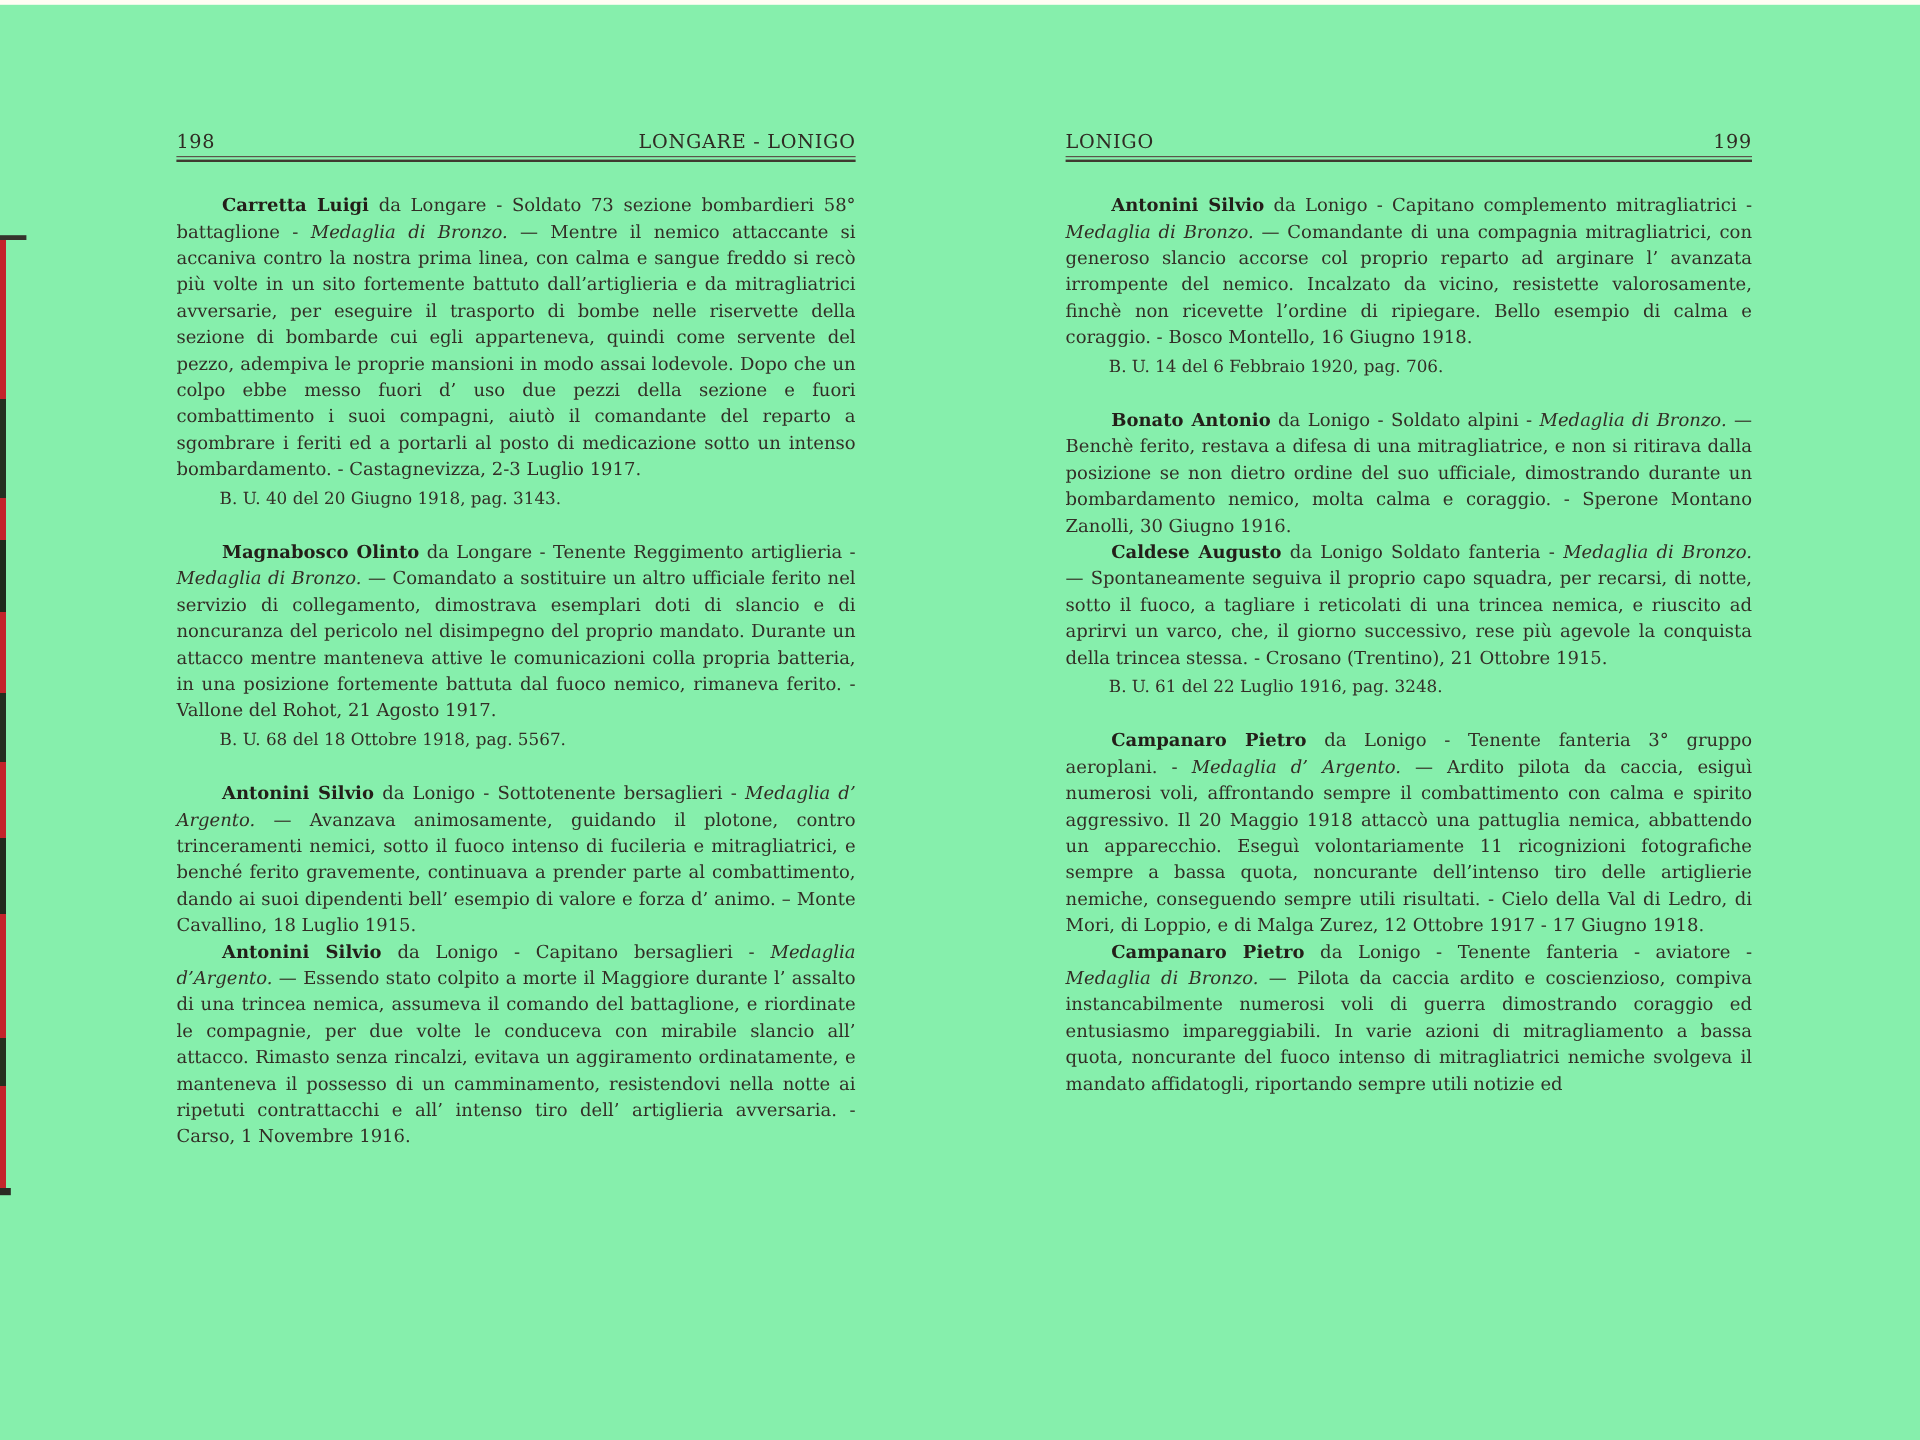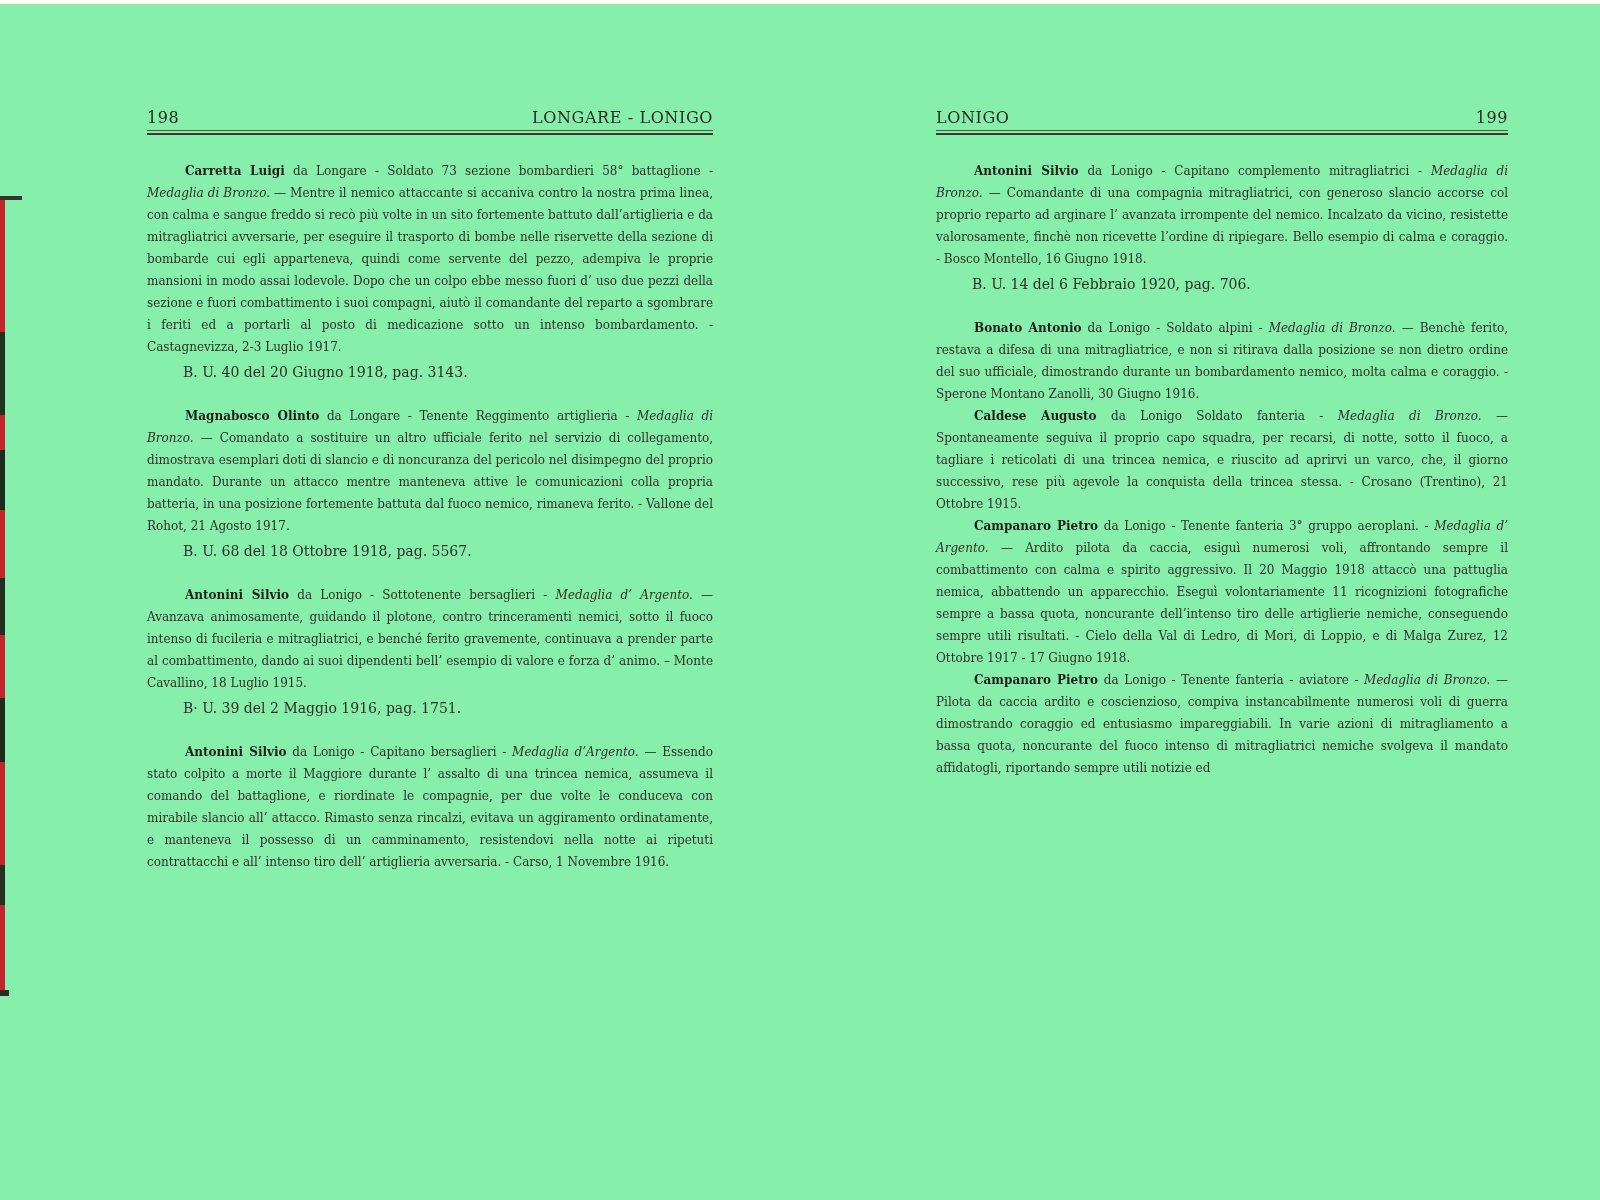--- a/index.html
+++ b/index.html
@@ -26,35 +26,35 @@
       #222a1e 62.9%,#222a1e 70.9%,
       #c4242b 70.9%,#c4242b 84.0%,
       #26301f 84.0%,#26301f 89.0%,
       #c4242b 89.0%,#c4242b 100%);
   }
   .tick-top{position:absolute;left:0;top:196px;width:22px;height:4px;background:#35332c;}
   .tick-bottom{position:absolute;left:0;top:990px;width:9px;height:6px;background:#2c2a24;}
 
   .page{position:absolute;top:108px;}
   .page-left{left:147px;width:566px;}
-  .page-right{left:936px;width:572px;}
+  .page-right{left:888px;width:572px;}
 
   .pagehead{
     display:flex;justify-content:space-between;align-items:baseline;
     font-size:16px;letter-spacing:0.6px;color:#2f2b23;
   }
   .headrule{
     margin-top:3px;height:2px;
     border-top:1px solid #5a554a;
     border-bottom:2px solid #3f3a30;
   }
   .entries{margin-top:25px;}
   .entry{
     margin:0;
-    font-size:12px;line-height:22px;
+    font-size:15px;line-height:22px;
     text-align:justify;text-indent:38px;
     color:#332e26;
   }
   .nm{font-weight:bold;color:#231f19;}
   .md{font-style:italic;}
   .bu{
     margin:5px 0 24px 36px;
     font-size:14px;line-height:18px;
     color:#332e26;
   }
@@ -76,41 +76,41 @@
     <div class="headrule"></div>
     <div class="entries">
 
       <p class="entry"><span class="nm">Carretta Luigi</span><span> da Longare - Soldato 73 sezione bombardieri 58° battaglione - </span><em class="md">Medaglia di Bronzo.</em><span> — Mentre il nemico attaccante si accaniva contro la nostra prima linea, con calma e sangue freddo si recò più volte in un sito fortemente battuto dall’artiglieria e da mitragliatrici avversarie, per eseguire il trasporto di bombe nelle riservette della sezione di bombarde cui egli apparteneva, quindi come servente del pezzo, adempiva le proprie mansioni in modo assai lodevole. Dopo che un colpo ebbe messo fuori d’ uso due pezzi della sezione e fuori combattimento i suoi compagni, aiutò il comandante del reparto a sgombrare i feriti ed a portarli al posto di medicazione sotto un intenso bombardamento. - Castagnevizza, 2-3 Luglio 1917.</span></p>
       <p class="bu">B. U. 40 del 20 Giugno 1918, pag. 3143.</p>
 
       <p class="entry"><span class="nm">Magnabosco Olinto</span><span> da Longare - Tenente Reggimento artiglieria - </span><em class="md">Medaglia di Bronzo.</em><span> — Comandato a sostituire un altro ufficiale ferito nel servizio di collegamento, dimostrava esemplari doti di slancio e di noncuranza del pericolo nel disimpegno del proprio mandato. Durante un attacco mentre manteneva attive le comunicazioni colla propria batteria, in una posizione fortemente battuta dal fuoco nemico, rimaneva ferito. - Vallone del Rohot, 21 Agosto 1917.</span></p>
       <p class="bu">B. U. 68 del 18 Ottobre 1918, pag. 5567.</p>
 
       <p class="entry"><span class="nm">Antonini Silvio</span><span> da Lonigo - Sottotenente bersaglieri - </span><em class="md">Medaglia d’ Argento.</em><span> — Avanzava animosamente, guidando il plotone, contro trinceramenti nemici, sotto il fuoco intenso di fucileria e mitragliatrici, e benché ferito gravemente, continuava a prender parte al combattimento, dando ai suoi dipendenti bell’ esempio di valore e forza d’ animo. – Monte Cavallino, 18 Luglio 1915.</span></p>
-      <p class="bu">B· U. 39 del 2 Maggio 1916, pag. 1751.</p>
 
       <p class="entry"><span class="nm">Antonini Silvio</span><span> da Lonigo - Capitano bersaglieri - </span><em class="md">Medaglia d’Argento.</em><span> — Essendo stato colpito a morte il Maggiore durante l’ assalto di una trincea nemica, assumeva il comando del battaglione, e riordinate le compagnie, per due volte le conduceva con mirabile slancio all’ attacco. Rimasto senza rincalzi, evitava un aggiramento ordinatamente, e manteneva il possesso di un camminamento, resistendovi nella notte ai ripetuti contrattacchi e all’ intenso tiro dell’ artiglieria avversaria. - Carso, 1 Novembre 1916.</span></p>
 
     </div>
   </section>
 
   <section class="page page-right">
     <header class="pagehead">
       <span>LONIGO</span>
       <span>199</span>
     </header>
     <div class="headrule"></div>
     <div class="entries">
 
       <p class="entry"><span class="nm">Antonini Silvio</span><span> da Lonigo - Capitano complemento mitragliatrici - </span><em class="md">Medaglia di Bronzo.</em><span> — Comandante di una compagnia mitragliatrici, con generoso slancio accorse col proprio reparto ad arginare l’ avanzata irrompente del nemico. Incalzato da vicino, resistette valorosamente, finchè non ricevette l’ordine di ripiegare. Bello esempio di calma e coraggio. - Bosco Montello, 16 Giugno 1918.</span></p>
       <p class="bu">B. U. 14 del 6 Febbraio 1920, pag. 706.</p>
 
       <p class="entry"><span class="nm">Bonato Antonio</span><span> da Lonigo - Soldato alpini - </span><em class="md">Medaglia di Bronzo.</em><span> — Benchè ferito, restava a difesa di una mitragliatrice, e non si ritirava dalla posizione se non dietro ordine del suo ufficiale, dimostrando durante un bombardamento nemico, molta calma e coraggio. - Sperone Montano Zanolli, 30 Giugno 1916.</span></p>
 
       <p class="entry"><span class="nm">Caldese Augusto</span><span> da Lonigo Soldato fanteria - </span><em class="md">Medaglia di Bronzo.</em><span> — Spontaneamente seguiva il proprio capo squadra, per recarsi, di notte, sotto il fuoco, a tagliare i reticolati di una trincea nemica, e riuscito ad aprirvi un varco, che, il giorno successivo, rese più agevole la conquista della trincea stessa. - Crosano (Trentino), 21 Ottobre 1915.</span></p>
+      <p class="bu">B. U. 61 del 22 Luglio 1916, pag. 3248.</p>
 
       <p class="entry"><span class="nm">Campanaro Pietro</span><span> da Lonigo - Tenente fanteria 3° gruppo aeroplani. - </span><em class="md">Medaglia d’ Argento.</em><span> — Ardito pilota da caccia, esiguì numerosi voli, affrontando sempre il combattimento con calma e spirito aggressivo. Il 20 Maggio 1918 attaccò una pattuglia nemica, abbattendo un apparecchio. Eseguì volontariamente 11 ricognizioni fotografiche sempre a bassa quota, noncurante dell’intenso tiro delle artiglierie nemiche, conseguendo sempre utili risultati. - Cielo della Val di Ledro, di Mori, di Loppio, e di Malga Zurez, 12 Ottobre 1917 - 17 Giugno 1918.</span></p>
 
       <p class="entry"><span class="nm">Campanaro Pietro</span><span> da Lonigo - Tenente fanteria - aviatore - </span><em class="md">Medaglia di Bronzo.</em><span> — Pilota da caccia ardito e coscienzioso, compiva instancabilmente numerosi voli di guerra dimostrando coraggio ed entusiasmo impareggiabili. In varie azioni di mitragliamento a bassa quota, noncurante del fuoco intenso di mitragliatrici nemiche svolgeva il mandato affidatogli, riportando sempre utili notizie ed</span></p>
 
     </div>
   </section>
 </div>
 
 </body></html>

